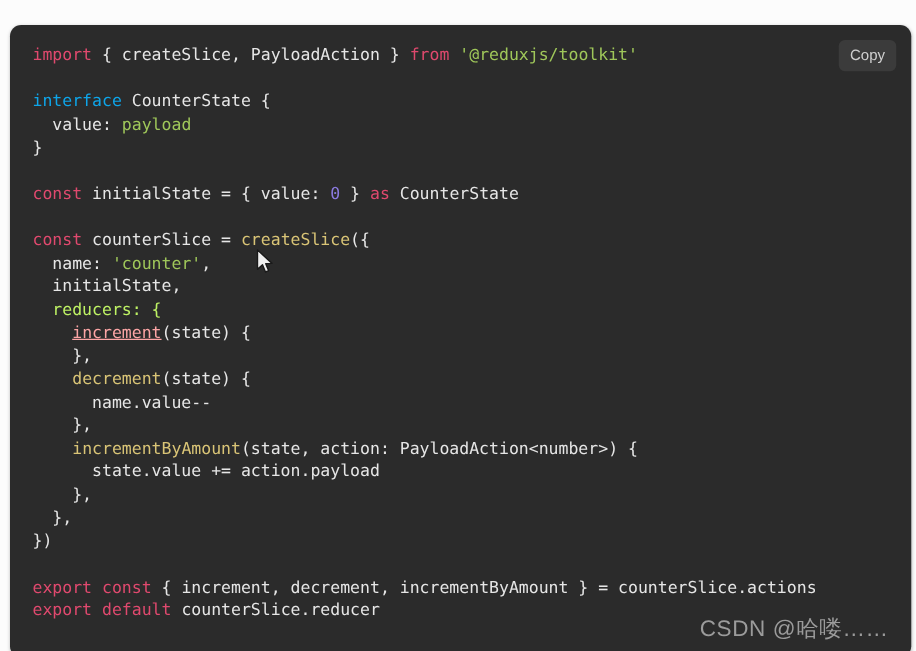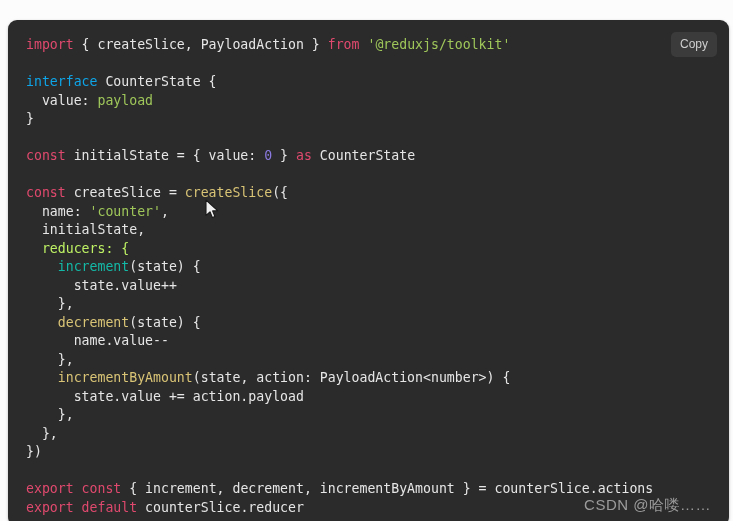--- a/index.html
+++ b/index.html
@@ -96,21 +96,21 @@
     z-index: 20;
   }
 
   
   #watermark {
     position: absolute;
     right: 18px;
     bottom: 11px;
     color: #9b9b9b;
     font-family: "Liberation Sans", sans-serif;
-    font-size: 15px;
+    font-size: 18px;
     letter-spacing: 0.5px;
     z-index: 15;
     pointer-events: none;
     white-space: nowrap;
   }
 
   
   #mouse-cursor {
     position: absolute;
     z-index: 30;
@@ -130,26 +130,25 @@
 
     <div id="code-scroll">
       <pre id="code-block"><span class="ln"><span class="t-key" style="color: rgb(224, 73, 110);">import</span><span class="t-plain" style="color: rgb(230, 230, 230);"> { createSlice, PayloadAction } </span><span class="t-key" style="color: rgb(224, 73, 110);">from</span><span class="t-plain" style="color: rgb(230, 230, 230);"> </span><span class="t-str" style="color: rgb(159, 199, 90);">'@reduxjs/toolkit'</span>
 </span><span class="ln">
 </span><span class="ln"><span class="t-key" style="color: #0ea5e9;">interface</span><span class="t-plain" style="color: rgb(230, 230, 230);"> CounterState {</span>
 </span><span class="ln"><span class="t-plain" style="color: rgb(230, 230, 230);">  value: </span><span class="t-type" style="color: rgb(159, 199, 90);">payload</span>
 </span><span class="ln"><span class="t-plain" style="color: rgb(230, 230, 230);">}</span>
 </span><span class="ln">
 </span><span class="ln"><span class="t-key" style="color: rgb(224, 73, 110);">const</span><span class="t-plain" style="color: rgb(230, 230, 230);"> initialState = { value: </span><span class="t-num" style="color: rgb(139, 122, 224);">0</span><span class="t-plain" style="color: rgb(230, 230, 230);"> } </span><span class="t-key" style="color: rgb(224, 73, 110);">as</span><span class="t-plain" style="color: rgb(230, 230, 230);"> CounterState</span>
 </span><span class="ln">
-</span><span class="ln"><span class="t-key" style="color: rgb(224, 73, 110);">const</span><span class="t-plain" style="color: rgb(230, 230, 230);"> createSlice = </span><span class="t-fn" style="color: rgb(217, 196, 118);">createSlice</span><span class="t-plain" style="color: rgb(230, 230, 230);">({</span>
+</span><span class="ln"><span class="t-key" style="color: rgb(224, 73, 110);">const</span><span class="t-plain" style="color: rgb(230, 230, 230);"> counterSlice = </span><span class="t-fn" style="color: rgb(217, 196, 118);">createSlice</span><span class="t-plain" style="color: rgb(230, 230, 230);">({</span>
 </span><span class="ln"><span class="t-plain" style="color: rgb(230, 230, 230);">  name: </span><span class="t-str" style="color: rgb(159, 199, 90);">'counter'</span><span class="t-plain" style="color: rgb(230, 230, 230);">,</span>
 </span><span class="ln"><span class="t-plain" style="color: rgb(230, 230, 230);">  initialState,</span>
 </span><span class="ln"><span class="t-plain" style="color: #bef264;">  reducers: {</span>
-</span><span class="ln"><span class="t-plain" style="color: rgb(230, 230, 230);">    </span><span class="t-fn" style="color: #14b8a6;">increment</span><span class="t-plain" style="color: rgb(230, 230, 230);">(state) {</span>
-</span><span class="ln"><span class="t-plain" style="color: rgb(230, 230, 230);">      state.value++</span>
+</span><span class="ln"><span class="t-plain" style="color: rgb(230, 230, 230);">    </span><span class="t-fn" style="color: #fca5a5; text-decoration: underline;">increment</span><span class="t-plain" style="color: rgb(230, 230, 230);">(state) {</span>
 </span><span class="ln"><span class="t-plain" style="color: rgb(230, 230, 230);">    },</span>
 </span><span class="ln"><span class="t-plain" style="color: rgb(230, 230, 230);">    </span><span class="t-fn" style="color: rgb(217, 196, 118);">decrement</span><span class="t-plain" style="color: rgb(230, 230, 230);">(state) {</span>
 </span><span class="ln"><span class="t-plain" style="color: rgb(230, 230, 230);">      name.value--</span>
 </span><span class="ln"><span class="t-plain" style="color: rgb(230, 230, 230);">    },</span>
 </span><span class="ln"><span class="t-plain" style="color: rgb(230, 230, 230);">    </span><span class="t-fn" style="color: rgb(217, 196, 118);">incrementByAmount</span><span class="t-plain" style="color: rgb(230, 230, 230);">(state, action: PayloadAction&lt;number&gt;) {</span>
 </span><span class="ln"><span class="t-plain" style="color: rgb(230, 230, 230);">      state.value += action.payload</span>
 </span><span class="ln"><span class="t-plain" style="color: rgb(230, 230, 230);">    },</span>
 </span><span class="ln"><span class="t-plain" style="color: rgb(230, 230, 230);">  },</span>
 </span><span class="ln"><span class="t-plain" style="color: rgb(230, 230, 230);">})</span>
 </span><span class="ln">

